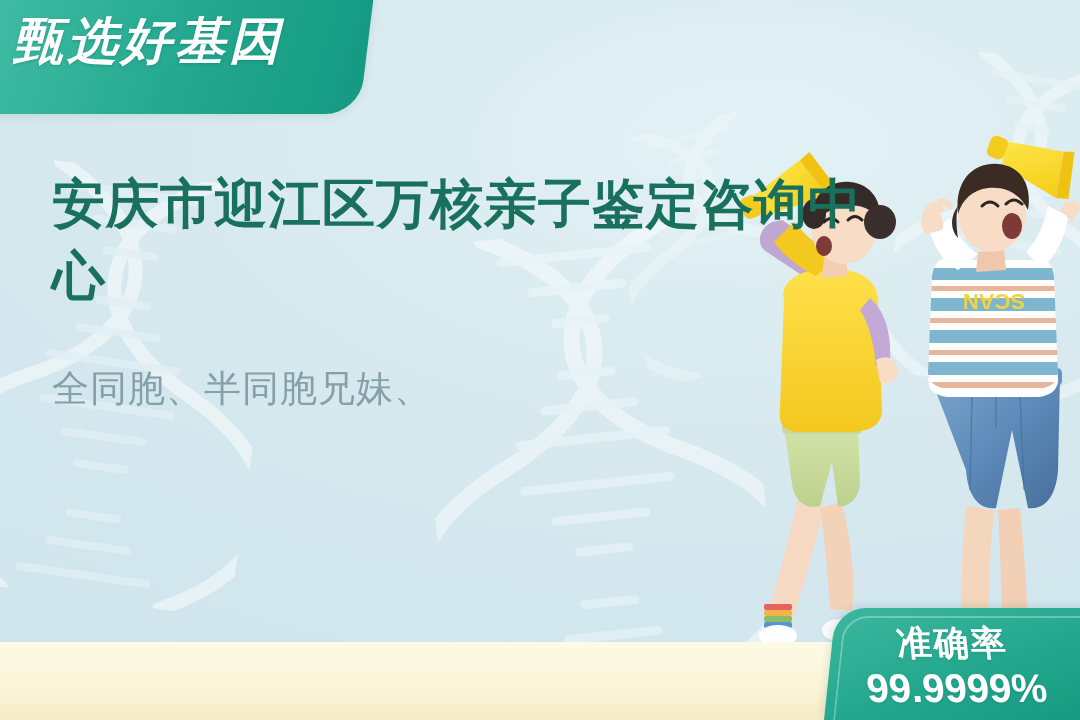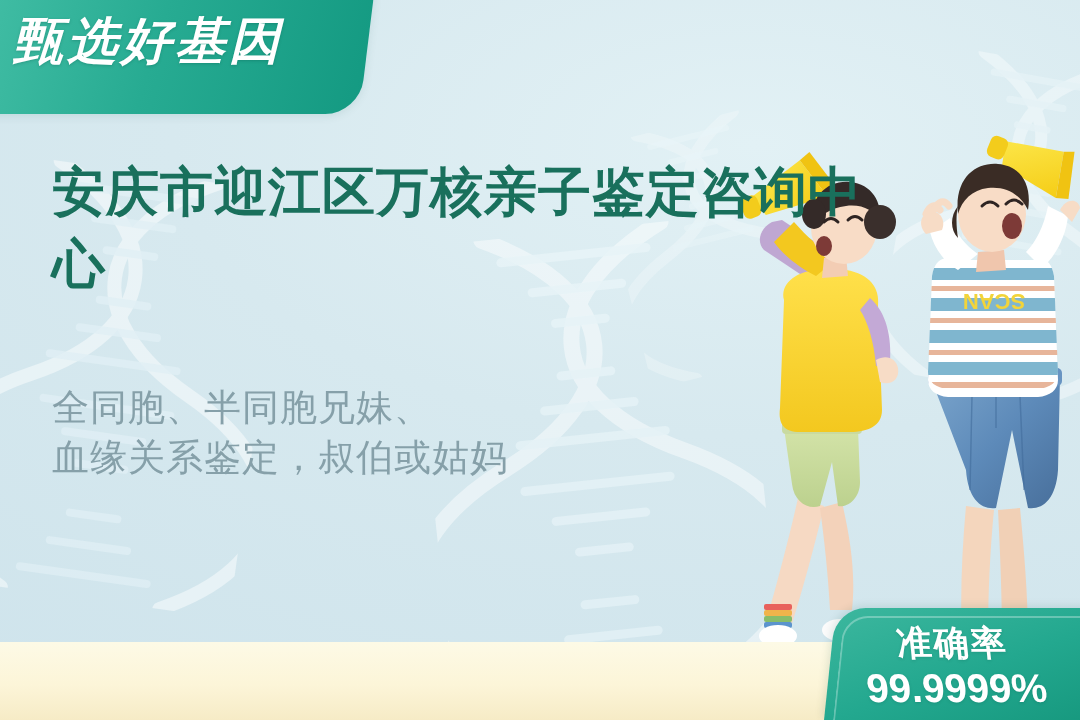--- a/index.html
+++ b/index.html
@@ -44,32 +44,32 @@
     font-weight:bold;
     letter-spacing:4px;
     font-family:"DejaVu Serif","Liberation Serif",serif;
     font-style:italic;
     text-shadow:0 1px 3px rgba(0,70,60,.25);
     white-space:nowrap;
   }
 
   
   .headline{
-    position:absolute; left:52px; top:156px;
+    position:absolute; left:52px; top:168px;
     width:810px;
     color:#19705c;
     font-size:53px;
     line-height:72px;
     font-weight:bold;
     letter-spacing:1px;
   }
 
   
   .body-copy{
-    position:absolute; left:52px; top:383px;
+    position:absolute; left:52px; top:364px;
     width:520px;
     color:#86a0a9;
     font-size:37px;
     line-height:50px;
     font-weight:normal;
     letter-spacing:1px;
   }
   .body-copy div{ white-space:nowrap; }
 
   
@@ -342,21 +342,20 @@
   </div>
 
   <div class="logo-banner">
     <div class="logo-text">甄选好基因</div>
   </div>
 
   <div class="headline">安庆市迎江区万核亲子鉴定咨询中心</div>
 
   <div class="body-copy">
     <div>全同胞、半同胞兄妹、</div>
-    <div>血缘关系鉴定，叔伯或姑妈</div>
   </div>
 
   <div class="bottom-strip"></div>
 
   <div class="badge"></div>
   <div class="badge-inner">
     <div class="badge-label">准确率</div>
     <div class="badge-value">99.9999%</div>
   </div>
 

